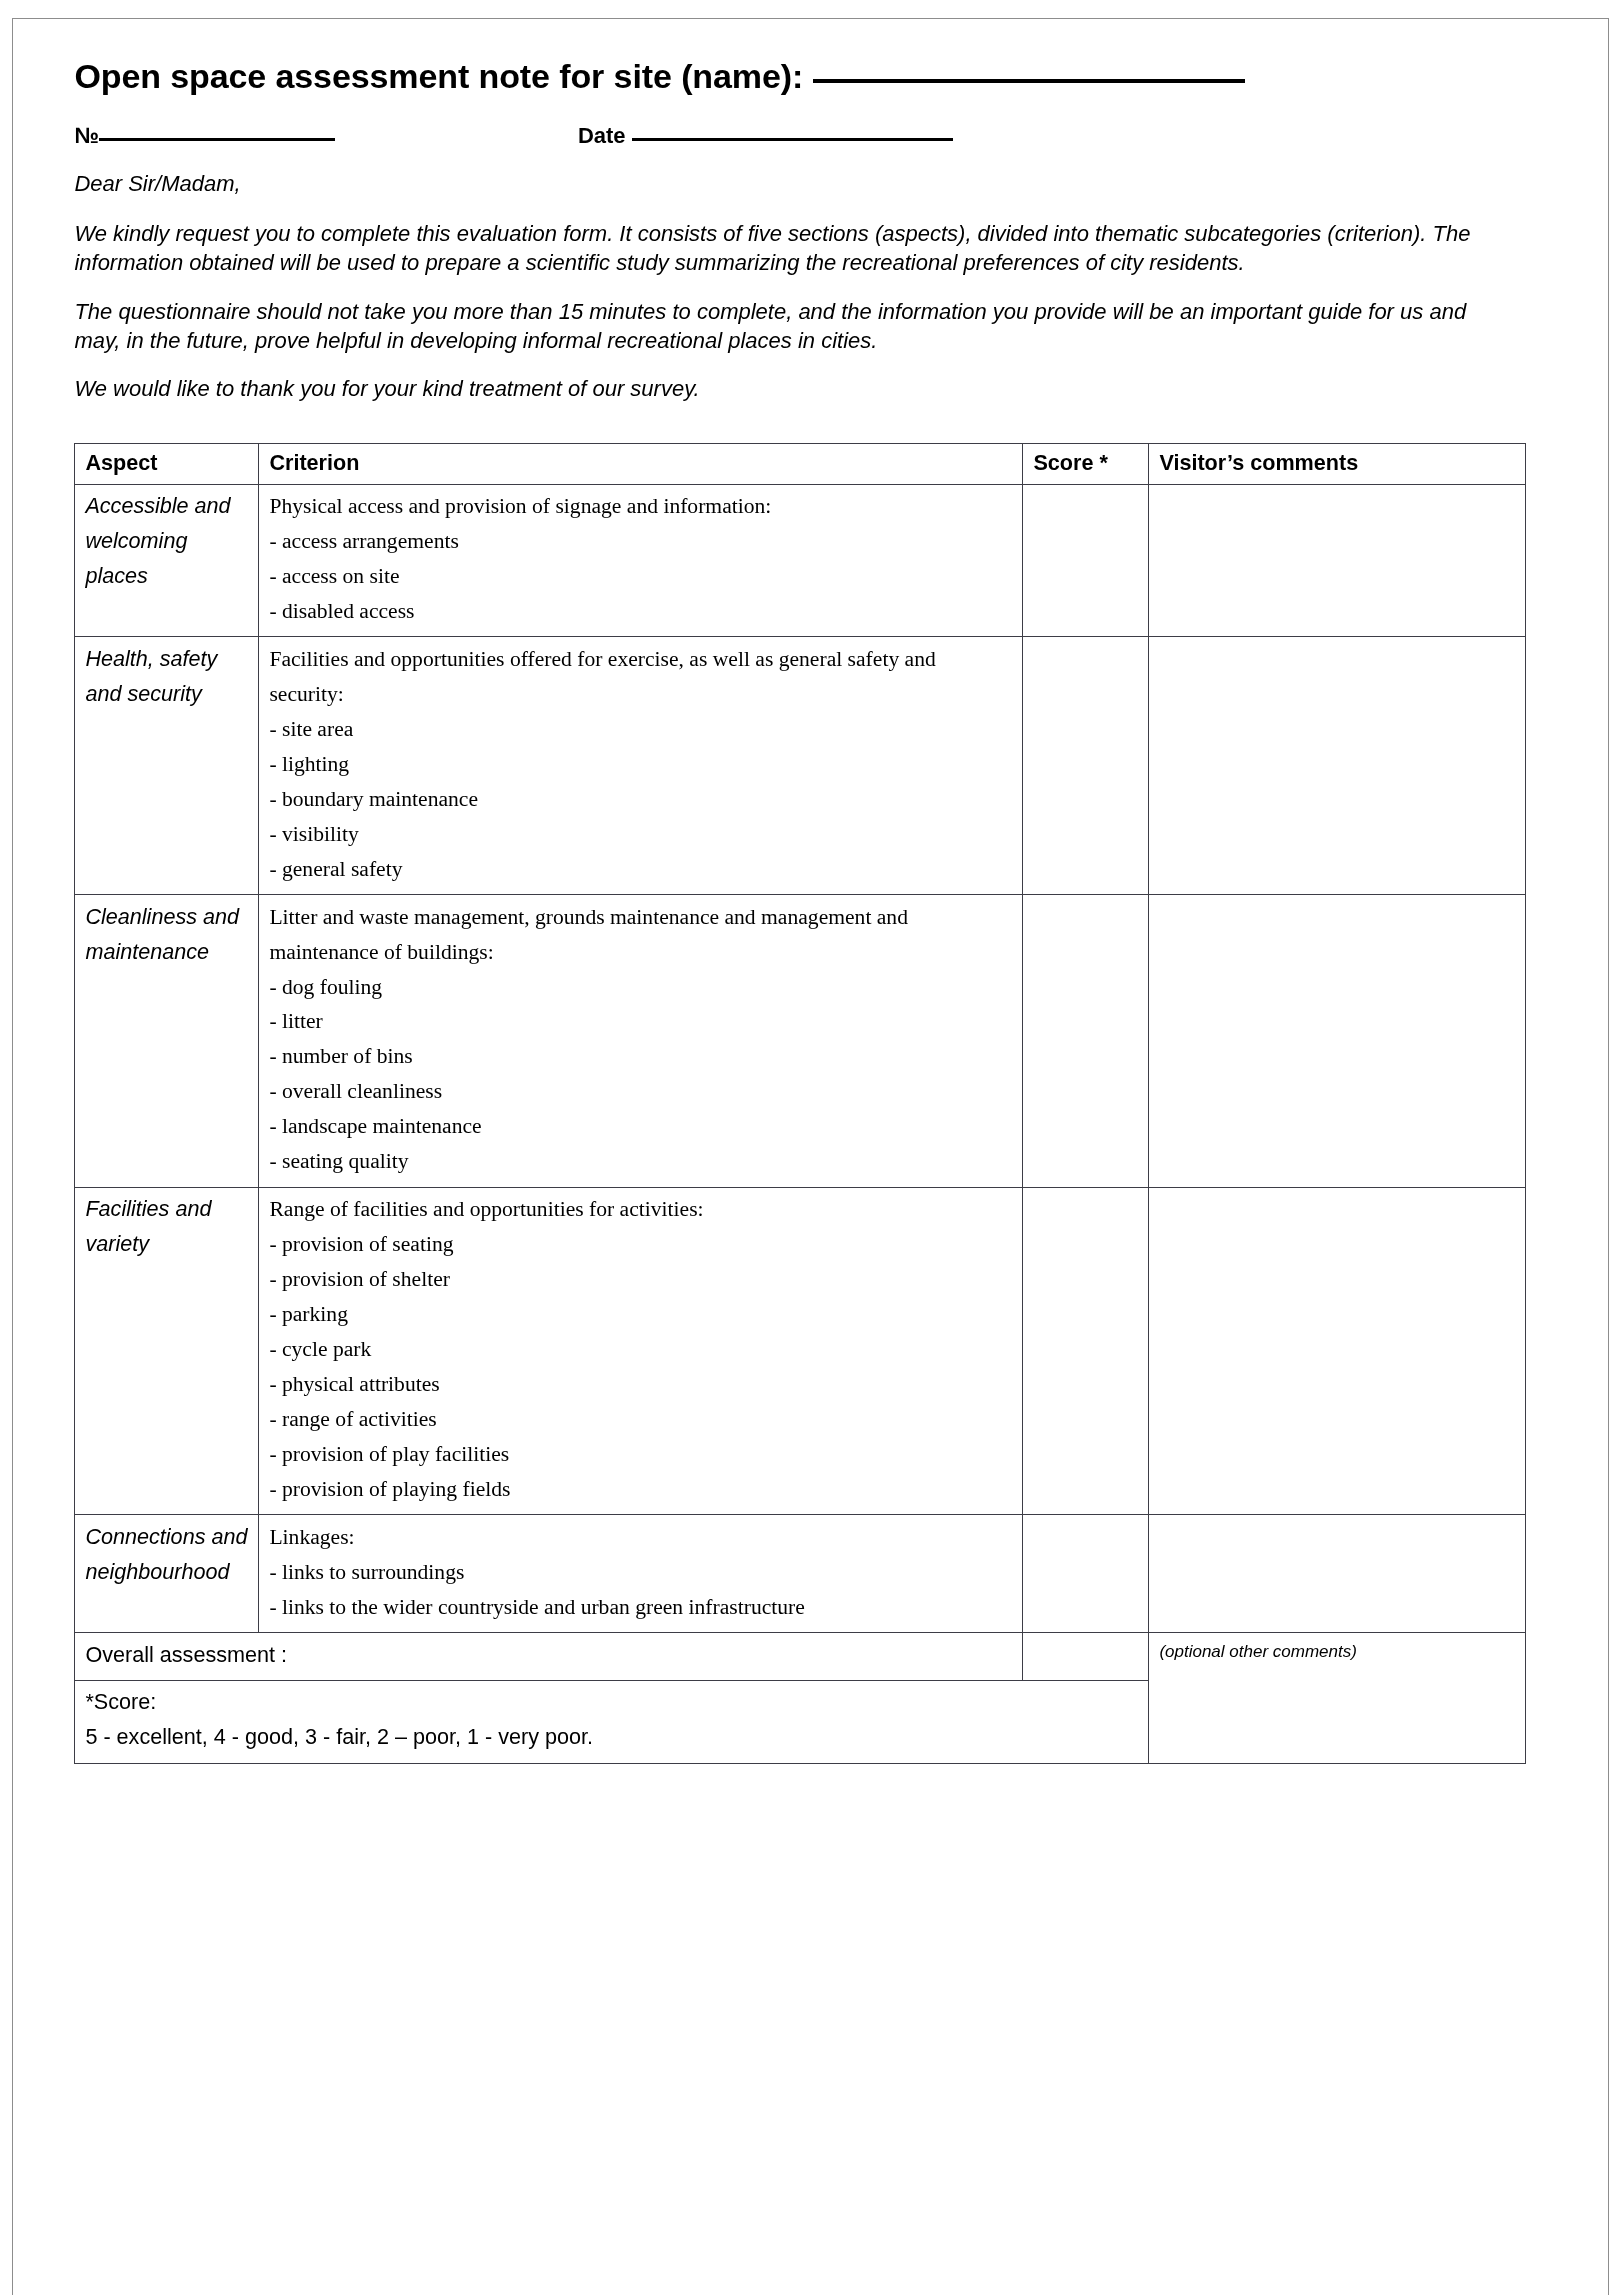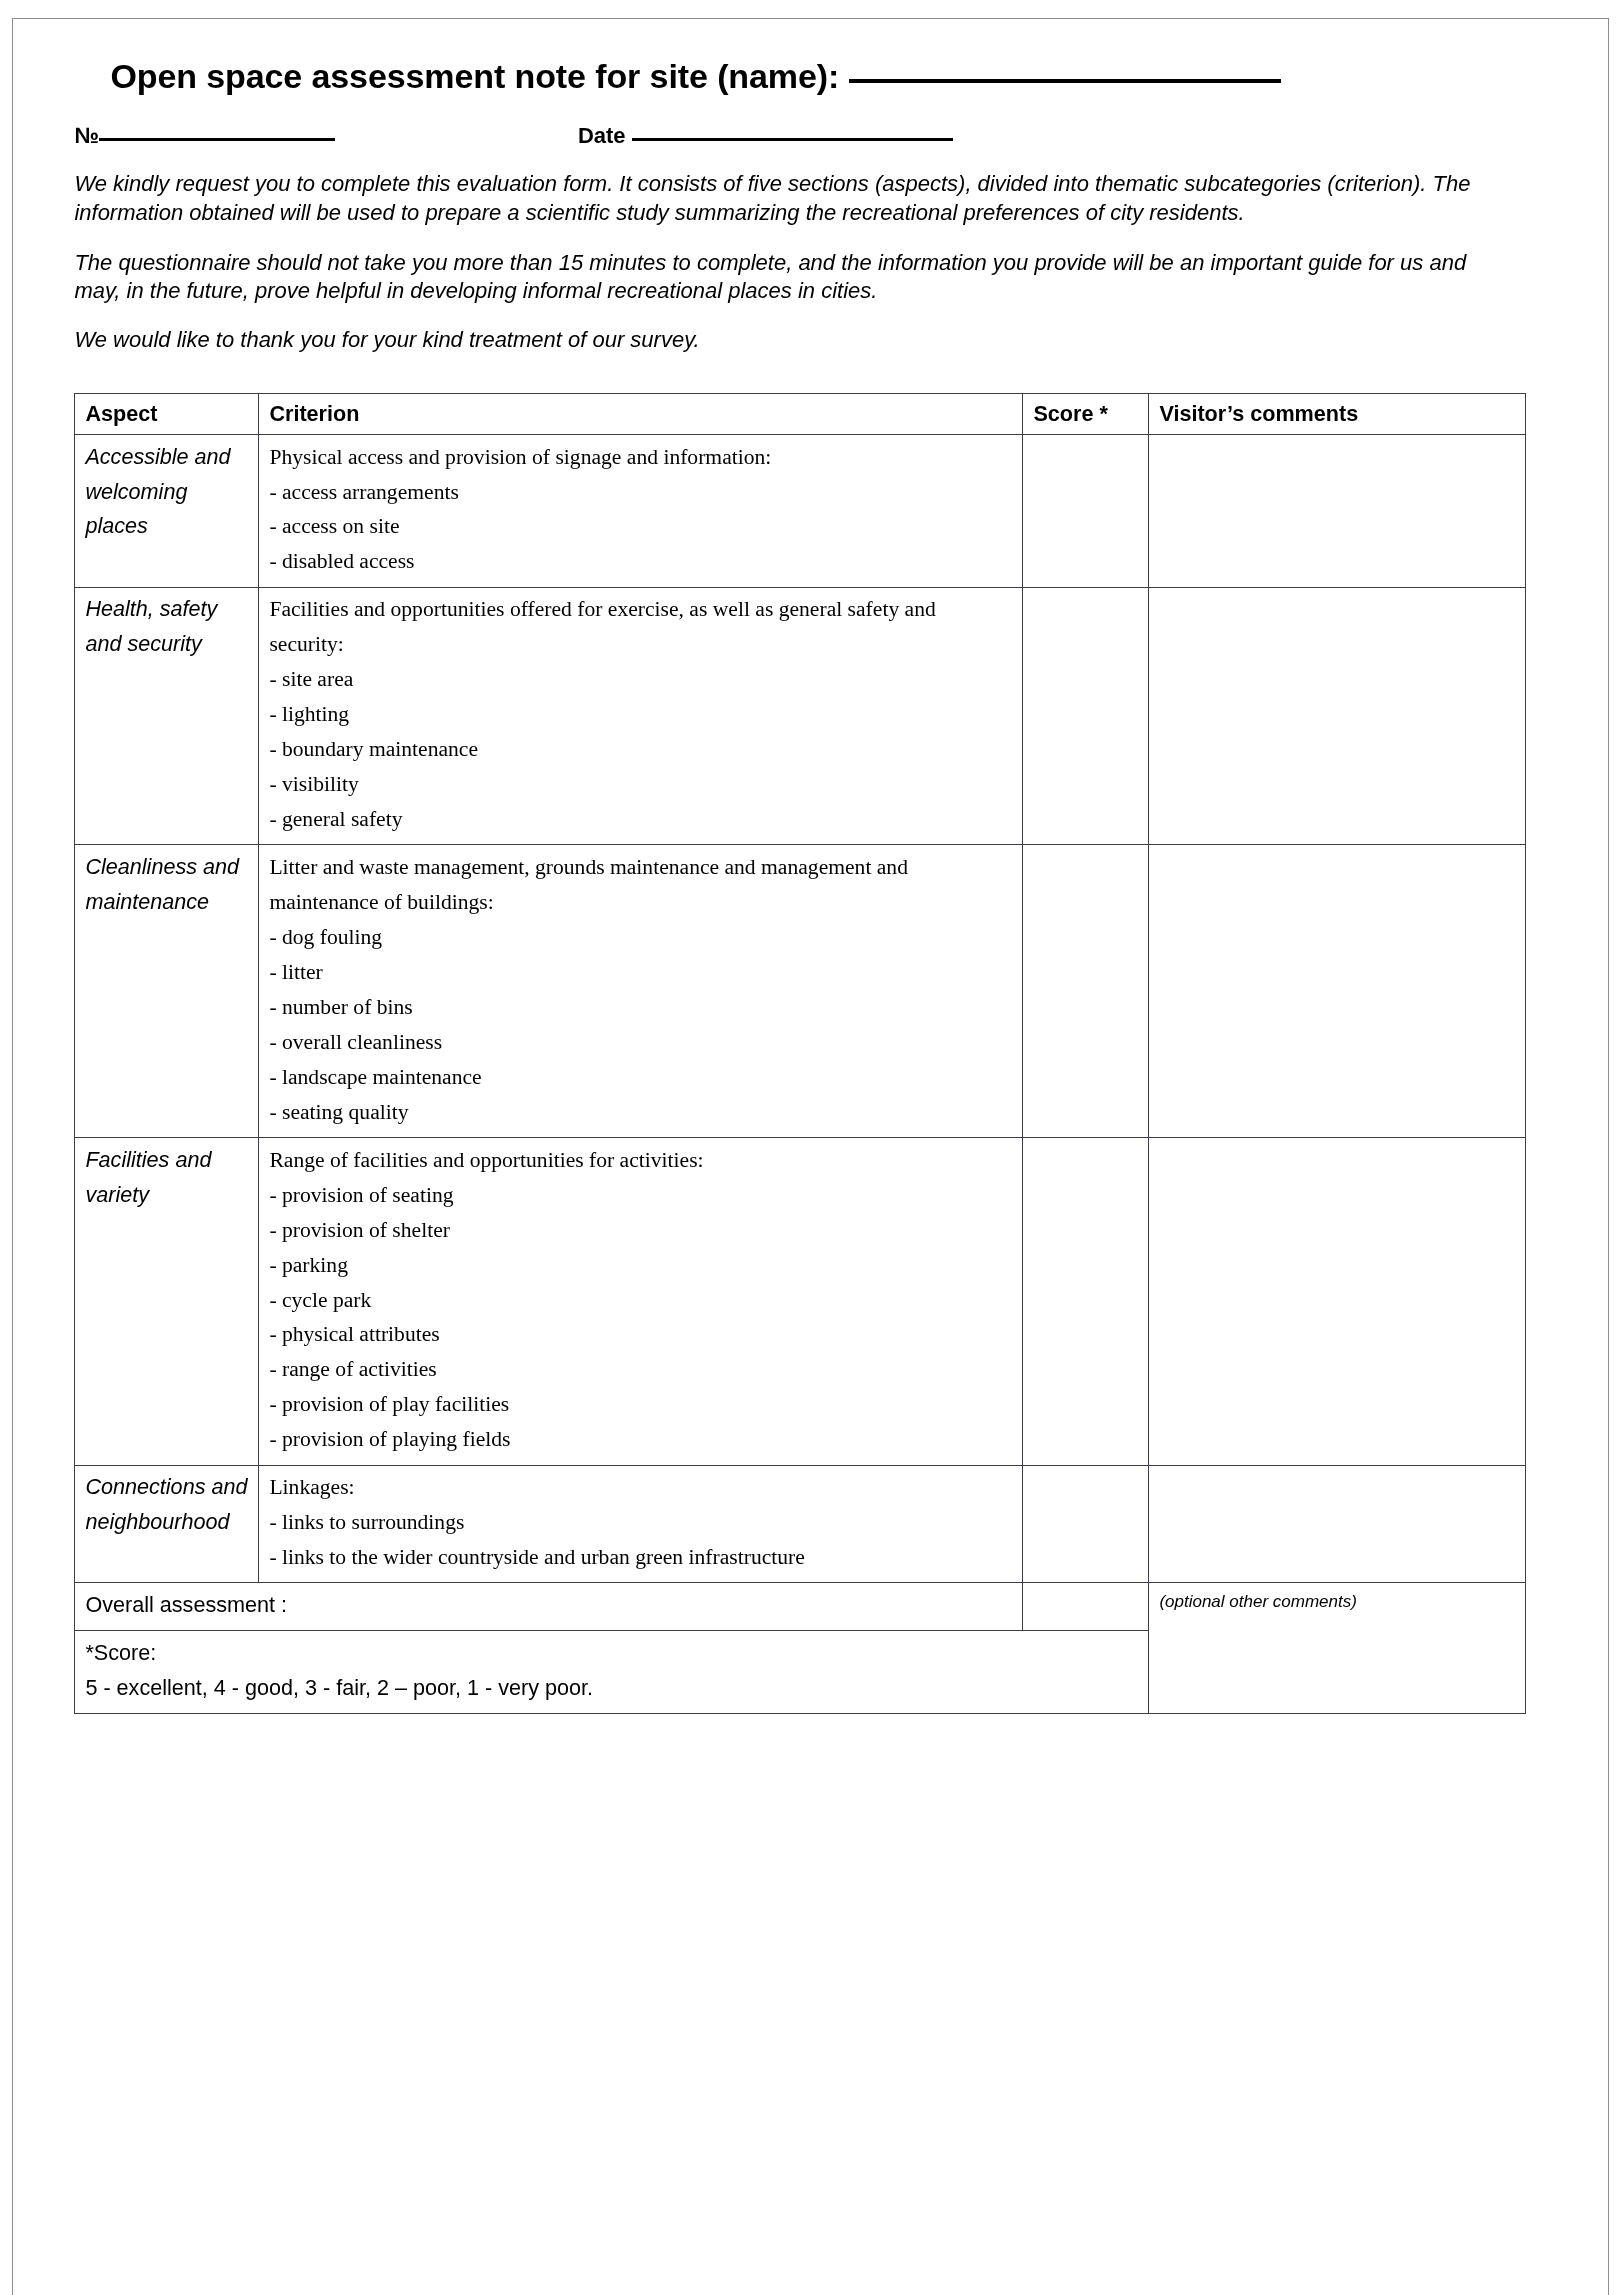--- a/index.html
+++ b/index.html
@@ -35,21 +35,21 @@
 
   
   .title-row {
     display: flex;
     align-items: baseline;
     font-size: 34px;
     font-weight: bold;
     letter-spacing: -0.1px;
     margin-top: 13px;
   }
-  .title-text { white-space: pre; margin-left: 36px; }
+  .title-text { white-space: pre; }
   .title-blank {
     display: inline-block;
     width: 432px;
     border-bottom: 4.1px solid #000;
     margin-left: 10px;
     position: relative;
     top: -5.5px;
   }
 
   
@@ -130,20 +130,21 @@
 
     <div class="nodate-row">
       <span class="lbl">№</span>
       <span class="blank-line no-blank"></span>
       <span class="date-group">
         <span class="lbl">Date</span>
         <span class="blank-line date-blank"></span>
       </span>
     </div>
 
+    <div class="para">Dear Sir/Madam,</div>
     <div class="para">We kindly request you to complete this evaluation form. It consists of five sections (aspects), divided into thematic subcategories (criterion). The information obtained will be used to prepare a scientific study summarizing the recreational preferences of city residents.</div>
     <div class="para">The questionnaire should not take you more than 15 minutes to complete, and the information you provide will be an important guide for us and may, in the future, prove helpful in developing informal recreational places in cities.</div>
     <div class="para tight">We would like to thank you for your kind treatment of our survey.</div>
 
     <table class="assess">
       <colgroup>
         <col class="c-aspect">
         <col class="c-crit">
         <col class="c-score">
         <col class="c-comment">

